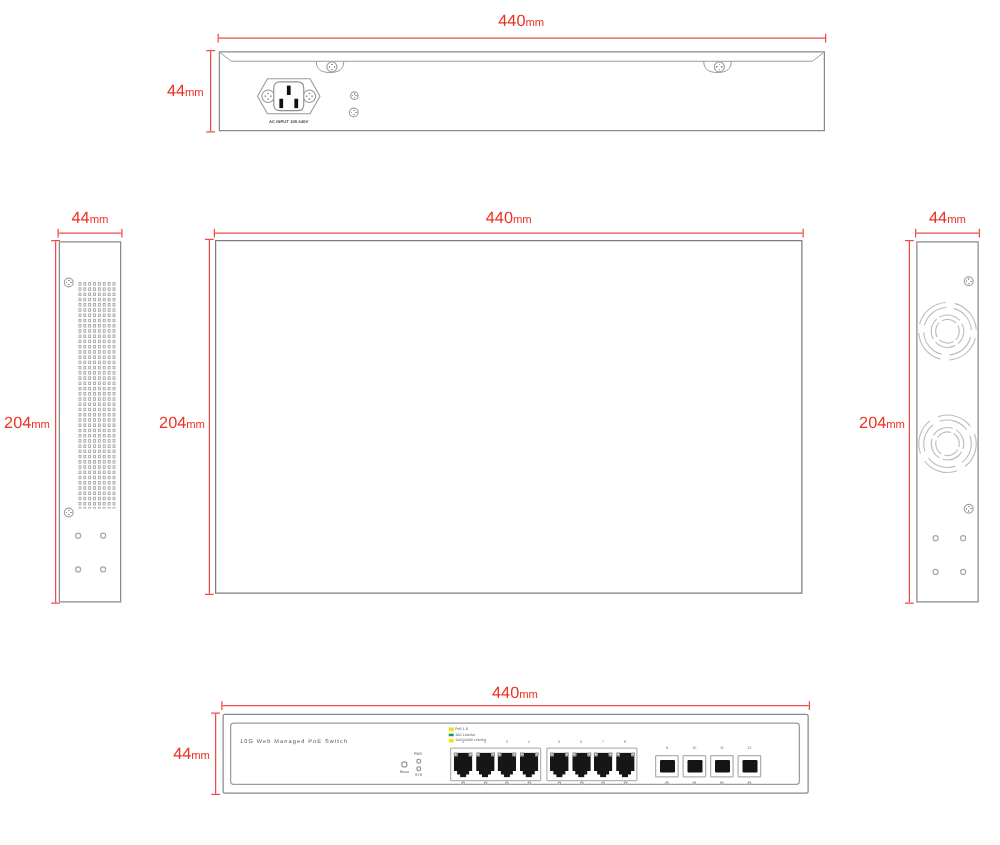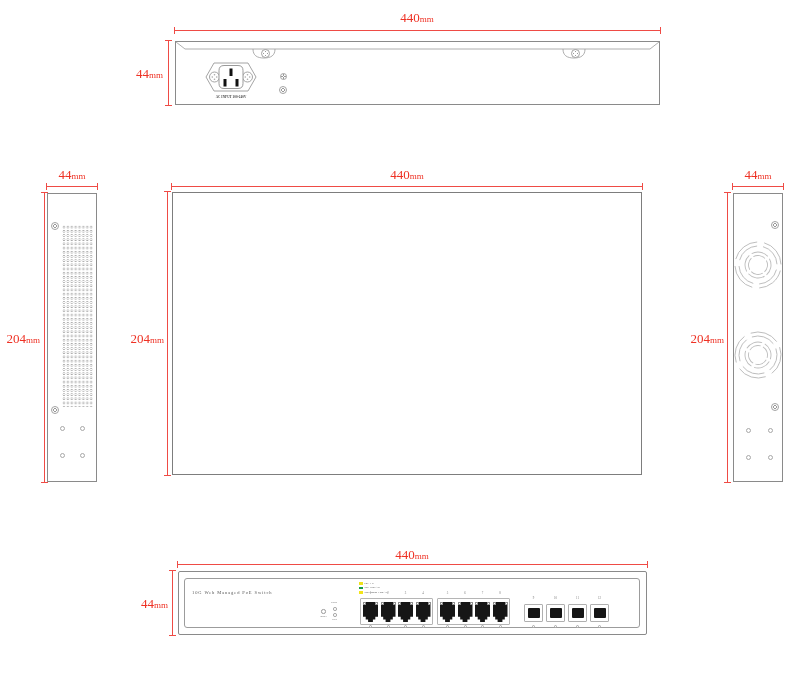--- a/index.html
+++ b/index.html
@@ -1,17 +1,17 @@
 <!DOCTYPE html>
 <html><head>
 <meta charset="utf-8">
 <style>
   html,body{margin:0;padding:0;background:#fff;}
   .canvas{position:relative;width:800px;height:676px;background:#fff;
-          font-family:Liberation Serif, serif;overflow:hidden;}
+          font-family:Liberation Sans, sans-serif;overflow:hidden;}
 
   
   .view{position:absolute;background:#fff;border:1px solid #8a8a8a;box-sizing:border-box;}
   .dim-label{position:absolute;color:#ee3124;line-height:1;white-space:nowrap;}
   .dim-label.center{transform:translateX(-50%);}
   .dim-label.rightal{transform:translateX(-100%);}
   .dim-label .val{font-size:13px;}
   .dim-label .unit{font-size:9px;}
   .dim-h{position:absolute;height:0;border-top:1px solid #ef4b45;}
   .dim-h::before,.dim-h::after{content:"";position:absolute;width:1px;height:7px;top:-4px;background:#ef4b45;}

